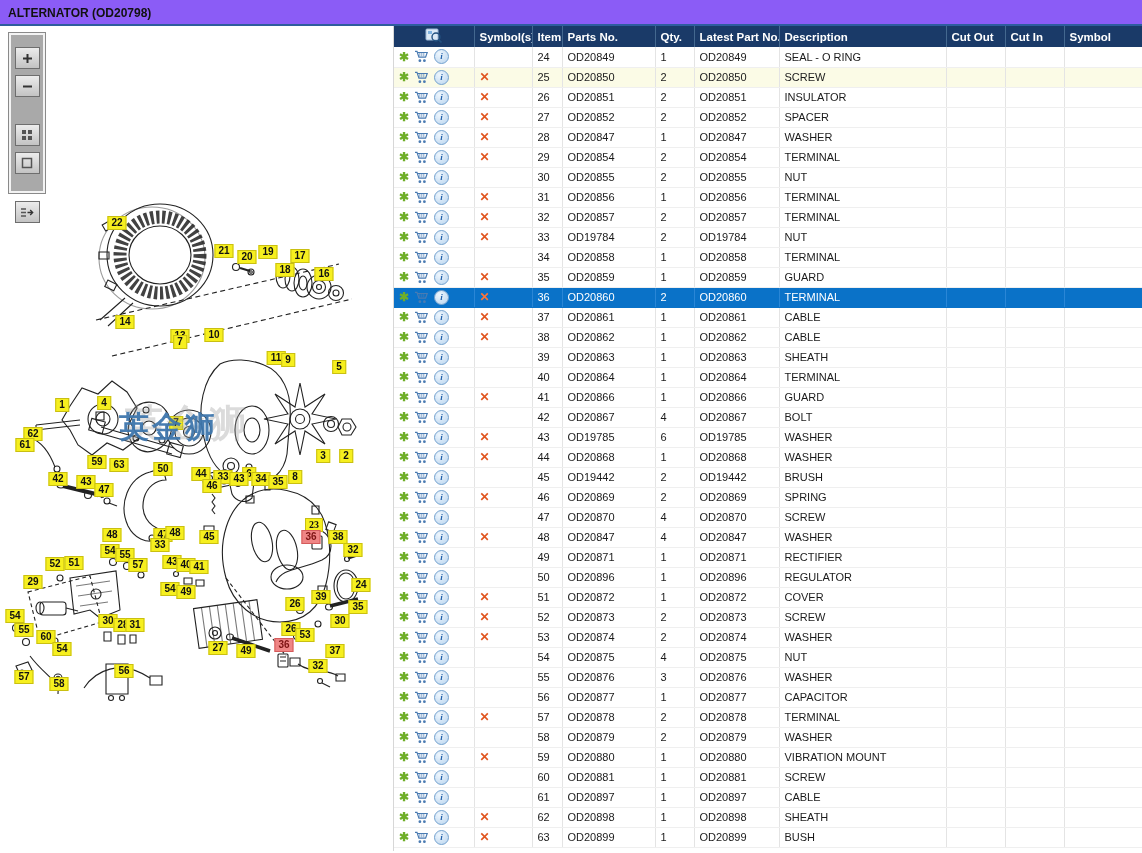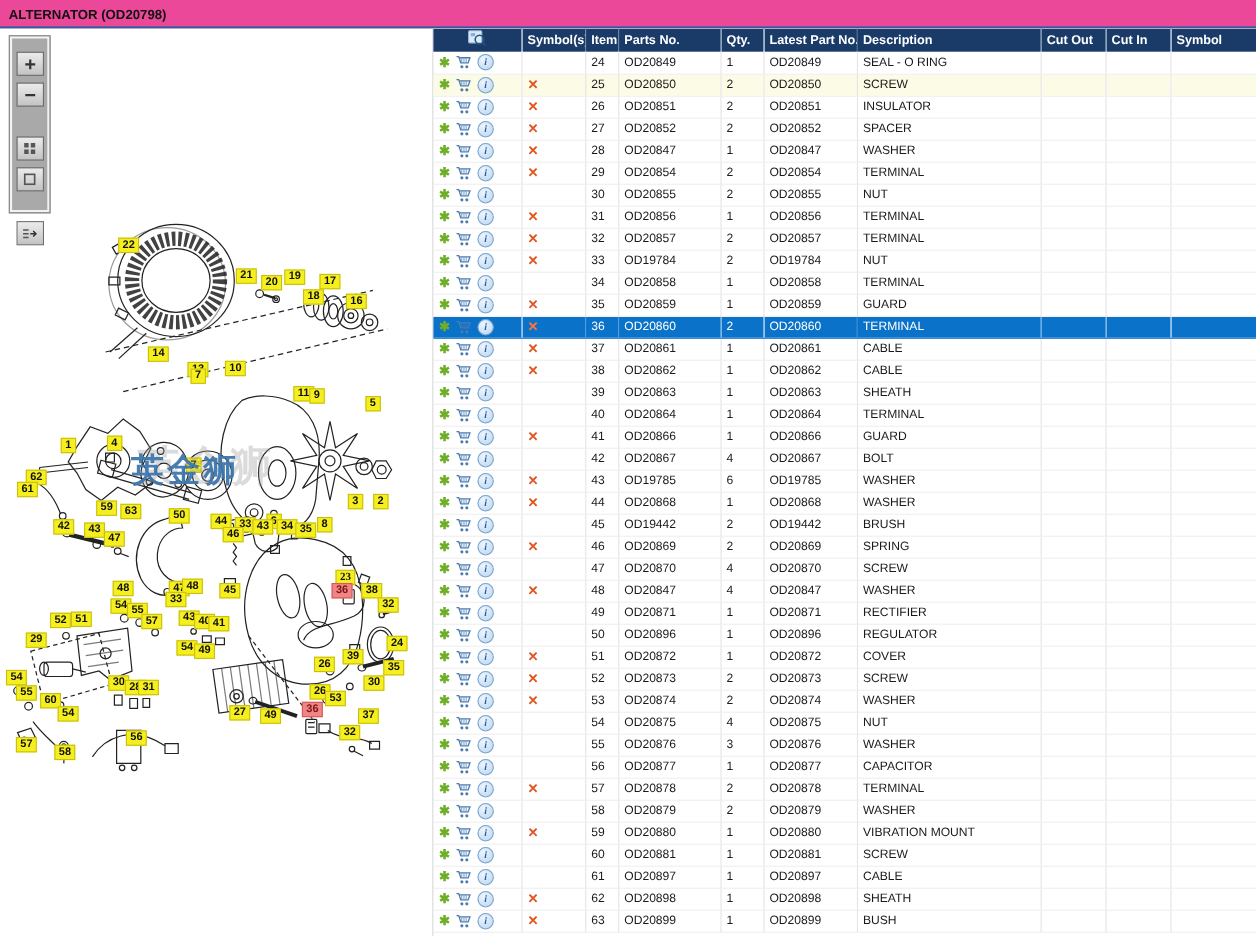--- a/index.html
+++ b/index.html
@@ -1,17 +1,17 @@
 <!DOCTYPE html>
 <html><head>
 <meta charset="utf-8">
 <style>
   html,body{margin:0;padding:0;background:#fff;width:1142px;height:853px;overflow:hidden;
     font-family:"Liberation Sans",sans-serif;-webkit-font-smoothing:antialiased;}
-  .titlebar{height:26px;background:#ec4899;border-bottom:2px solid #2e5d9e;
+  .titlebar{height:26px;background:#8b5cf6;border-bottom:2px solid #2e5d9e;
     font-size:12px;font-weight:bold;color:#111;line-height:26px;padding-left:8px;box-sizing:border-box;}
   .content{display:flex;height:825px;position:relative;}
   
   .diagram-pane{position:relative;width:393px;background:#fff;flex:none;}
   .dtoolbar{position:absolute;left:8px;top:6px;width:38px;height:162px;background:#a9a9a9;
     border:1px solid #8a8a8a;box-shadow:inset 0 0 0 2px #f3f3f3;padding-top:9px;box-sizing:border-box;z-index:5;}
   .tbtn{width:23px;height:20px;margin:5px auto 6px;background:linear-gradient(#ececec,#c3c3c3);
     border:1px solid #6e6e6e;display:flex;align-items:center;justify-content:center;cursor:pointer;}
   .tbtn.gap{margin-top:27px;}
   .diagram-svg{position:absolute;left:0;top:0;}
@@ -247,21 +247,21 @@
     </svg>
 
     <div id="label-layer">
         <div class="dlabel" style="left: 117px; top: 197px;">22</div>
         <div class="dlabel" style="left: 224px; top: 225px;">21</div>
         <div class="dlabel" style="left: 247px; top: 231px;">20</div>
         <div class="dlabel" style="left: 268px; top: 226px;">19</div>
         <div class="dlabel" style="left: 285px; top: 230px; margin-top: 14px;">18</div>
         <div class="dlabel" style="left: 300px; top: 230px;">17</div>
         <div class="dlabel" style="left: 324px; top: 248px;">16</div>
-        <div class="dlabel" style="left: 144px; top: 296px; text-align: right;">14</div>
+        <div class="dlabel" style="left: 125px; top: 296px; text-align: right;">14</div>
         <div class="dlabel" style="left: 144px; top: 310px; margin-left: 36px;">13</div>
         <div class="dlabel" style="left: 180px; top: 316px;">7</div>
         <div class="dlabel" style="left: 214px; top: 309px;">10</div>
         <div class="dlabel" style="left: 276px; top: 332px;">11</div>
         <div class="dlabel" style="left: 288px; top: 334px;">9</div>
         <div class="dlabel" style="left: 339px; top: 341px;">5</div>
         <div class="dlabel" style="left: 62px; top: 379px;">1</div>
         <div class="dlabel" style="left: 104px; top: 377px;">4</div>
         <div class="dlabel" style="left: 176px; top: 397px;">7</div>
         <div class="dlabel" style="left: 323px; top: 430px;">3</div>

